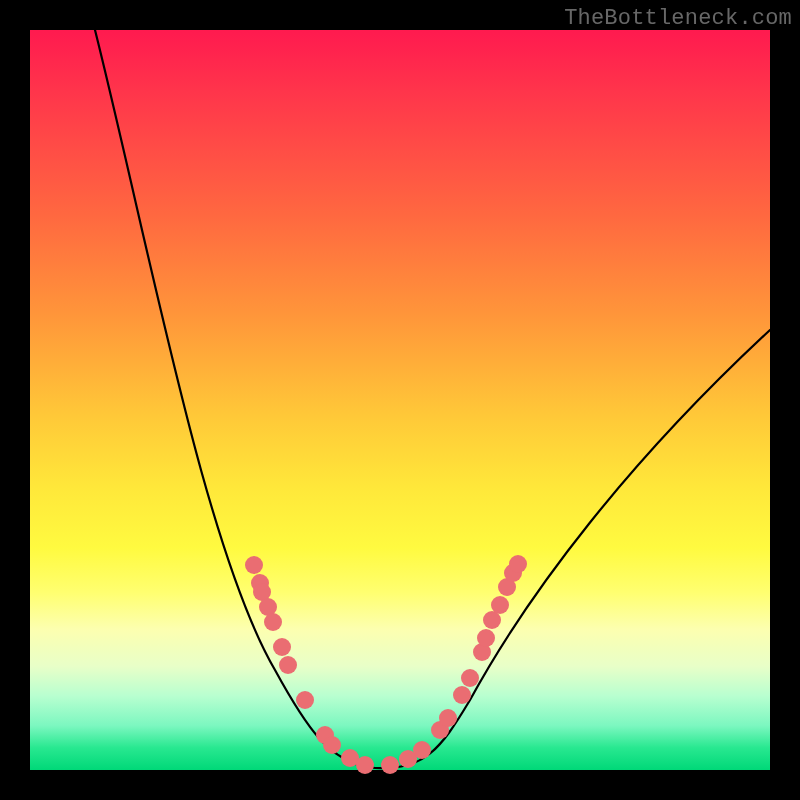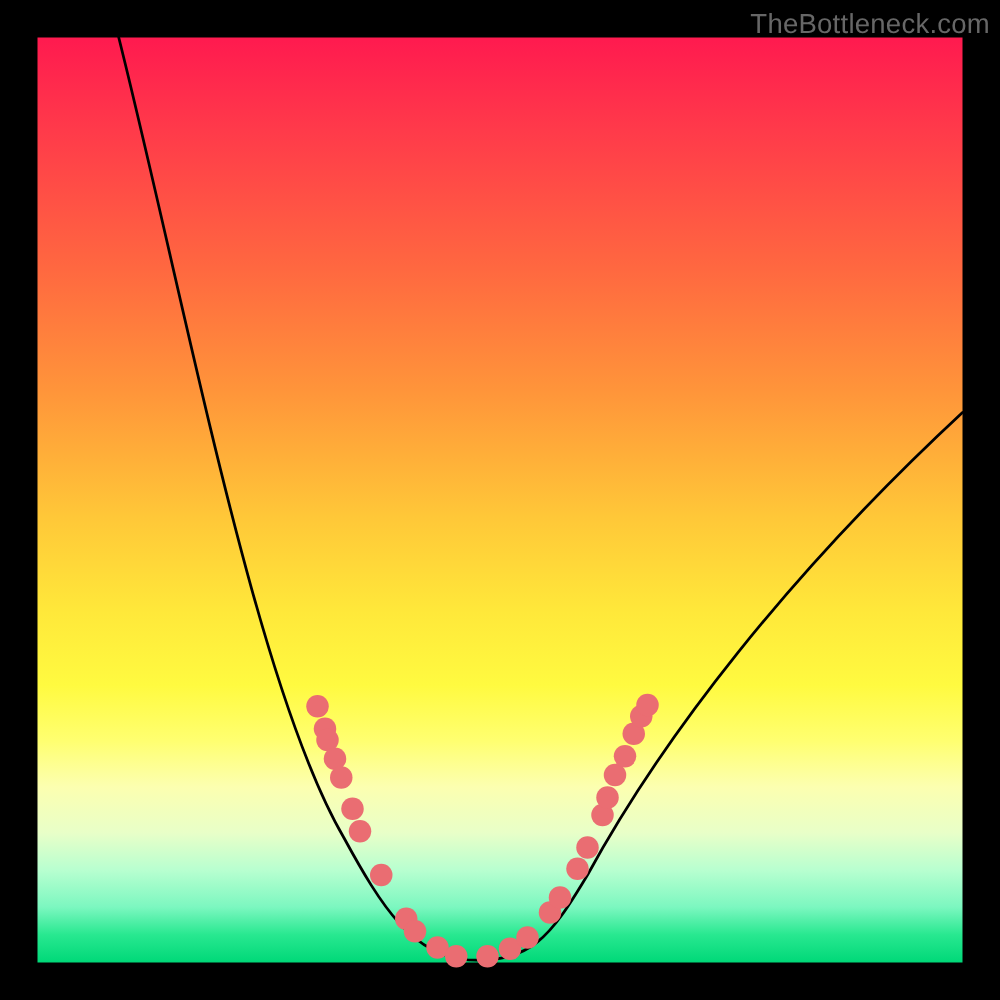--- a/index.html
+++ b/index.html
@@ -11,20 +11,21 @@
     background: #000;
     font-family: Arial, Helvetica, sans-serif;
   }
   .frame {
     position: absolute;
     top: 0;
     left: 0;
     width: 800px;
     height: 612px;
     background: #000;
+    font-family: Liberation Mono, monospace;
   }
   .plot-area {
     position: absolute;
     top: 30px;
     left: 30px;
     width: 740px;
     height: 740px;
     background: linear-gradient(
       to bottom,
       #ff1a4f 0%,

